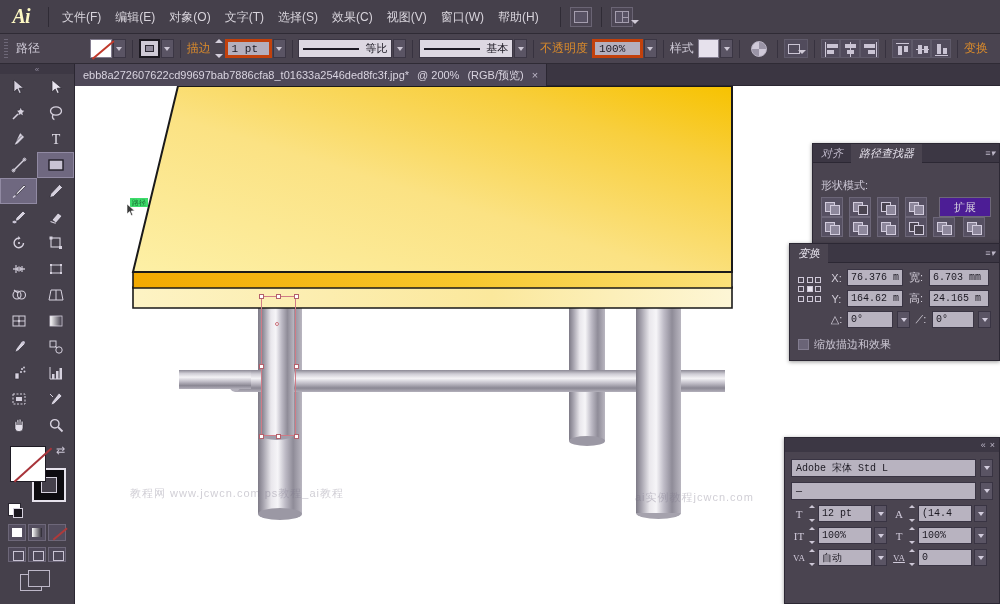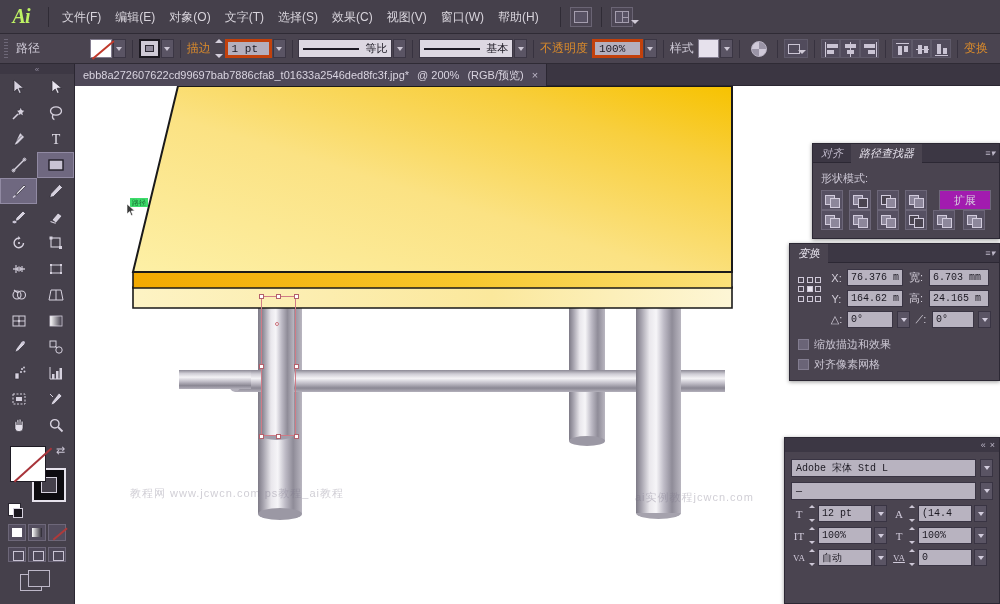--- a/index.html
+++ b/index.html
@@ -13,21 +13,21 @@
 
   
   .menubar {
     position: absolute; left: 0; top: 0; width: 1000px; height: 34px;
     background: #45404b;
     border-bottom: 1px solid #2f2b35;
     display: flex; align-items: center;
   }
   .ai-logo {
     width: 42px; height: 34px; display: flex; align-items: center;
-    justify-content: center; color: #bef264; font-size: 20px;
+    justify-content: center; color: #fef9c3; font-size: 20px;
     font-weight: bold; font-style: italic;
     font-family: "Liberation Serif", serif;
     letter-spacing: -1px;
   }
   .menu-item {
     color: #d8d4dc; font-size: 12px; padding: 4px 7px;
     white-space: nowrap; line-height: 14px;
   }
   .menubar-sep { width: 1px; height: 20px; background: #2f2b35; margin: 0 6px; }
   .mb-icon-btn {
@@ -268,33 +268,33 @@
   .ptab {
     height: 19px; display: flex; align-items: center; padding: 0 8px;
     font-size: 11px; color: #bdb7c8; white-space: nowrap;
   }
   .ptab.active { background: #4a4450; color: #e7e3ed; }
   .panel-menu {
     margin-left: auto; margin-right: 4px; color: #bdb7c8;
     font-size: 9px; display:flex; align-items:center; gap:2px;
   }
   .panel-body { padding: 6px 8px 8px 8px; }
-  .p-section-label { color: #cdc8d6; font-size: 11px; margin: 2px 0 4px; }
+  .p-section-label { color: #cdc8d6; font-size: 11px; margin: 9px 0 4px; }
   .pf-row { display: flex; gap: 6px; align-items: center; }
   .pf-btn {
     width: 22px; height: 20px; background: #565062;
     border: 1px solid #6c6678; position: relative;
   }
   .pf-btn .sq {
     position: absolute; border: 1px solid #d2ccdd; background: #8d879b;
   }
   .pf-btn .sq.a { left: 3px; top: 4px; width: 10px; height: 10px; }
   .pf-btn .sq.b { left: 8px; top: 7px; width: 10px; height: 10px; }
   .expand-btn {
-    margin-left: auto; height: 20px; min-width: 52px; background: #a21caf;
+    margin-left: auto; height: 20px; min-width: 52px; background: #4c1d95;
     border: 1px solid #6e6879; color: #d6d1de; font-size: 11px;
     display: flex; align-items: center; justify-content: center;
   }
 
   
   .tf-grid { display: flex; gap: 8px; align-items: flex-start; }
   .ref-point {
     width: 26px; height: 26px; margin-top: 8px;
     display: grid; grid-template-columns: repeat(3,1fr);
     grid-template-rows: repeat(3,1fr); gap: 2px;
@@ -918,24 +918,20 @@
             <span class="char-arrow" style="height:17px;"></span>
             <span class="tf-lab" style="width:14px;">⟋:</span>
             <span class="tf-input" style="width:42px;">0°</span>
             <span class="char-arrow" style="height:17px;"></span>
           </div>
         </div>
       </div>
       <div class="cb-row">
         <span class="cb"></span>
         <span class="cb-lab">缩放描边和效果</span>
-      </div>
-      <div class="cb-row">
-        <span class="cb"></span>
-        <span class="cb-lab">对齐像素网格</span>
       </div>
     </div>
   </div>
 
   <div class="panel" style="left:784px;top:437px;width:216px;height:167px;">
     <div class="panel-titlebar">
       <span>«</span>
       <span>×</span>
     </div>
     <div class="panel-body" style="padding:7px 6px;">

